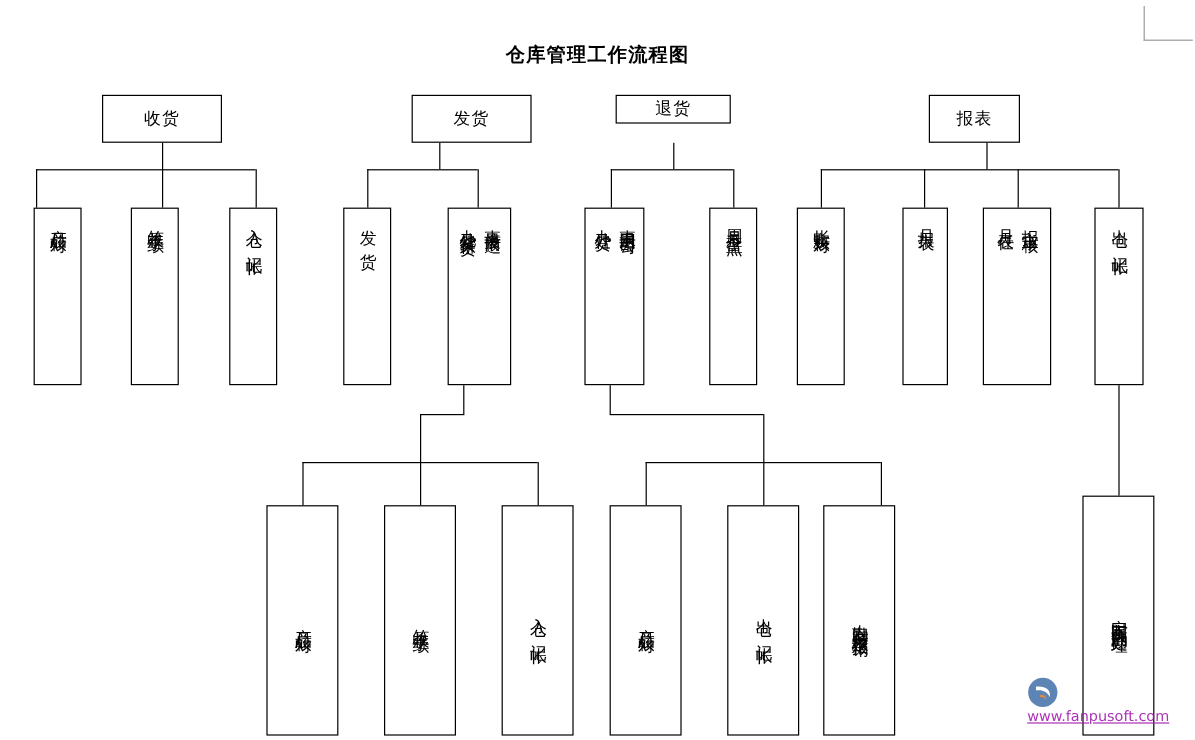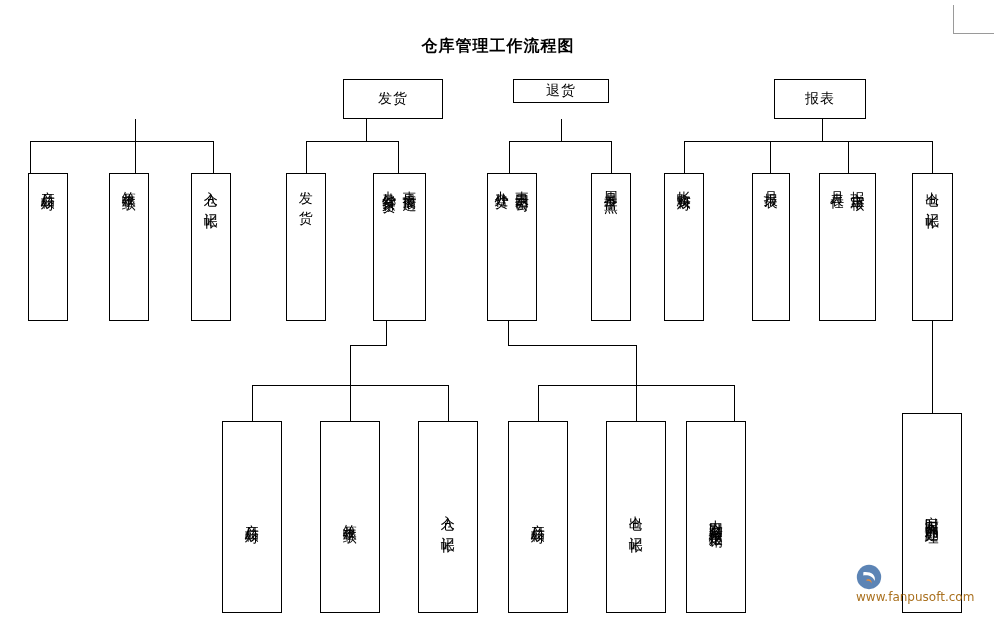--- a/index.html
+++ b/index.html
@@ -116,35 +116,39 @@
     color: #e98c3a;
     letter-spacing: 0px;
     white-space: nowrap;
     opacity: 0.92;
   }
   #watermark .wm-url {
     position: absolute;
     left: 0px;
     top: 30px;
     font-size: 12px;
-    color: #a16207;
+    color: #a21caf;
     white-space: nowrap;
     opacity: 0.9;
     font-family: "DejaVu Sans", "Liberation Sans", sans-serif;
+    text-decoration: underline;
   }
 </style>
 </head>
 <body>
 
 <div id="page">
 
   <div class="corner-mark" style="left:953px; top:5px;"></div>
 
   <div id="doc-title">仓库管理工作流程图</div>
 
+  <div class="node horiz" style="left:85px; top:79px; width:100px; height:40px;">
+    <span class="txt">收货</span>
+  </div>
 
   <div class="ln-v" style="left:135px; top:119px; height:22px;"></div>
 
   <div class="ln-h" style="left:30px; top:141px; width:183px;"></div>
 
   <div class="ln-v" style="left:30px;  top:141px; height:32px;"></div>
   <div class="ln-v" style="left:135px; top:141px; height:32px;"></div>
   <div class="ln-v" style="left:213px; top:141px; height:32px;"></div>
 
   <div class="node vert" style="left:28px; top:173px; width:40px; height:148px;">
@@ -182,21 +186,21 @@
   <div class="ln-v" style="left:611px; top:141px; height:32px;"></div>
 
   <div class="node vert" style="left:487px; top:173px; width:50px; height:148px;">
     <span class="col">事退回公司</span>
     <span class="col">办处货</span>
   </div>
   <div class="node vert" style="left:591px; top:173px; width:40px; height:148px;">
     <span class="col">周月季盘点</span>
   </div>
 
-  <div class="node horiz" style="left:774px; top:79px; width:92px; height:40px;">
+  <div class="node horiz" style="left:774px; top:79px; width:76px; height:40px;">
     <span class="txt">报表</span>
   </div>
   <div class="ln-v" style="left:822px; top:119px; height:22px;"></div>
   <div class="ln-h" style="left:684px; top:141px; width:248px;"></div>
   <div class="ln-v" style="left:684px; top:141px; height:32px;"></div>
   <div class="ln-v" style="left:770px; top:141px; height:32px;"></div>
   <div class="ln-v" style="left:848px; top:141px; height:32px;"></div>
   <div class="ln-v" style="left:932px; top:141px; height:32px;"></div>
 
   <div class="node vert" style="left:664px; top:173px; width:40px; height:148px;">

